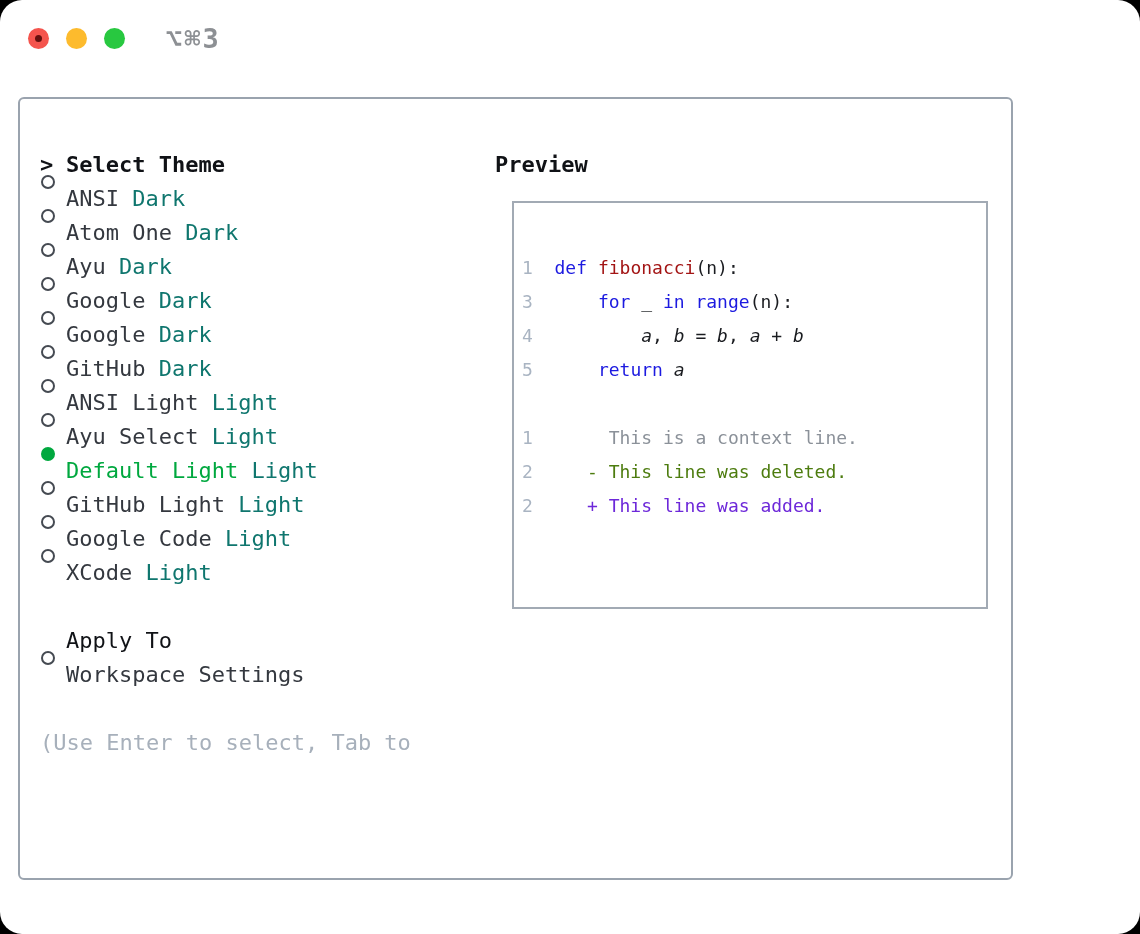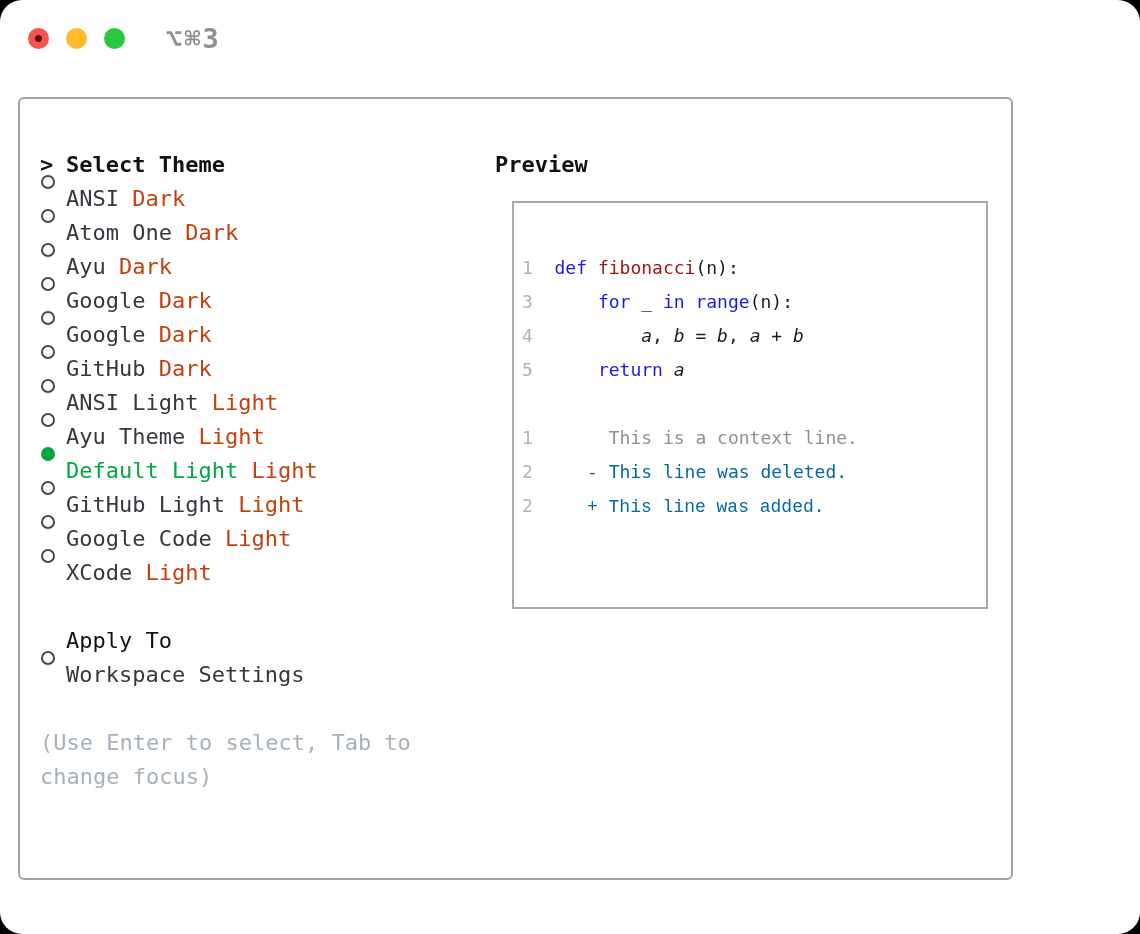--- a/index.html
+++ b/index.html
@@ -94,21 +94,21 @@
     border: 2.5px solid #454a52;
     box-sizing: content-box;
   }
   .bullet.filled::before {
     background: #00a83f;
     border-color: #00a83f;
   }
   .hdr-label { font-weight: bold; color: #101216; }
   .theme-row .name { color: #34383f; }
   .theme-row.selected .name { color: #00a83f; }
-  .variant { color: #c2410c; margin-top: 11px; }
+  .variant { color: #0f766e; margin-top: 11px; }
   .apply-hdr { color: #101216; margin-top: 34px; }
   .apply-row.selected .name { color: #00a83f; }
   .help { color: #a7b0bb; }
   .help.first { margin-top: 34px; }
   
   .preview-title-row {
     position: absolute;
     left: 475px; top: 49px;
   }
   .preview-box {
@@ -126,22 +126,22 @@
     white-space: pre;
     font-size: 18px;
     color: #1a1c20;
   }
   .pline .ln  { color: #a9b4c2; }
   .pline .kw  { color: #1c1ae0; }
   .pline .fn  { color: #a31515; }
   .pline .pl  { color: #1a1c20; }
   .pline .v   { color: #1a1c20; font-style: italic; }
   .pline .ctx { color: #8b9199; }
-  .pline .del { color: #0369a1; }
-  .pline .add { color: #0369a1; font-family: Liberation Mono, monospace; }
+  .pline .del { color: #4d7c0f; }
+  .pline .add { color: #6d28d9; }
 </style>
 </head>
 <body>
 
 <div class="window">
 
   <div class="titlebar">
     <div class="traffic red"></div>
     <div class="traffic yellow"></div>
     <div class="traffic green"></div>
@@ -154,35 +154,34 @@
       <div class="row"><span class="gut cursor-glyph">&gt;</span><span class="hdr-label">Select Theme</span></div>
 
       <div id="theme-list">
           <div class="row theme-row"><span class="gut bullet"></span><span class="name">ANSI</span><span class="variant"> Dark</span></div>
           <div class="row theme-row"><span class="gut bullet"></span><span class="name">Atom One</span><span class="variant"> Dark</span></div>
           <div class="row theme-row"><span class="gut bullet"></span><span class="name">Ayu</span><span class="variant"> Dark</span></div>
           <div class="row theme-row"><span class="gut bullet"></span><span class="name">Google</span><span class="variant"> Dark</span></div>
           <div class="row theme-row"><span class="gut bullet"></span><span class="name">Google</span><span class="variant"> Dark</span></div>
           <div class="row theme-row"><span class="gut bullet"></span><span class="name">GitHub</span><span class="variant"> Dark</span></div>
           <div class="row theme-row"><span class="gut bullet"></span><span class="name">ANSI Light</span><span class="variant"> Light</span></div>
-          <div class="row theme-row"><span class="gut bullet"></span><span class="name">Ayu Theme</span><span class="variant"> Light</span></div>
+          <div class="row theme-row"><span class="gut bullet"></span><span class="name">Ayu Select</span><span class="variant"> Light</span></div>
           <div class="row theme-row selected"><span class="gut bullet filled"></span><span class="name">Default Light</span><span class="variant"> Light</span></div>
           <div class="row theme-row"><span class="gut bullet"></span><span class="name">GitHub Light</span><span class="variant"> Light</span></div>
           <div class="row theme-row"><span class="gut bullet"></span><span class="name">Google Code</span><span class="variant"> Light</span></div>
           <div class="row theme-row"><span class="gut bullet"></span><span class="name">XCode</span><span class="variant"> Light</span></div>
         </div>
 
       <div class="row apply-hdr"><span class="gut"></span><span>Apply To</span></div>
 
       <div id="apply-list">
           <div class="row apply-row"><span class="gut bullet"></span><span class="name">Workspace Settings</span></div>
         </div>
 
       <div class="row help first">(Use Enter to select, Tab to</div>
-      <div class="row help">change focus)</div>
     </div>
 
     <div class="preview-title-row row"><span class="hdr-label">Preview</span></div>
 
     <div class="preview-box">
       <div id="preview-code">
           <div class="pline"><span class="ln">1  </span><span class="kw">def</span><span class="pl"> </span><span class="fn">fibonacci</span><span class="pl">(n):</span></div>
           <div class="pline"><span class="ln">3  </span><span class="pl">    </span><span class="kw">for</span><span class="pl"> _ </span><span class="kw">in</span><span class="pl"> </span><span class="kw">range</span><span class="pl">(n):</span></div>
           <div class="pline"><span class="ln">4  </span><span class="pl">        </span><span class="v">a</span><span class="pl">, </span><span class="v">b</span><span class="pl"> = </span><span class="v">b</span><span class="pl">, </span><span class="v">a</span><span class="pl"> + </span><span class="v">b</span></div>
           <div class="pline"><span class="ln">5  </span><span class="pl">    </span><span class="kw">return</span><span class="pl"> </span><span class="v">a</span></div>

